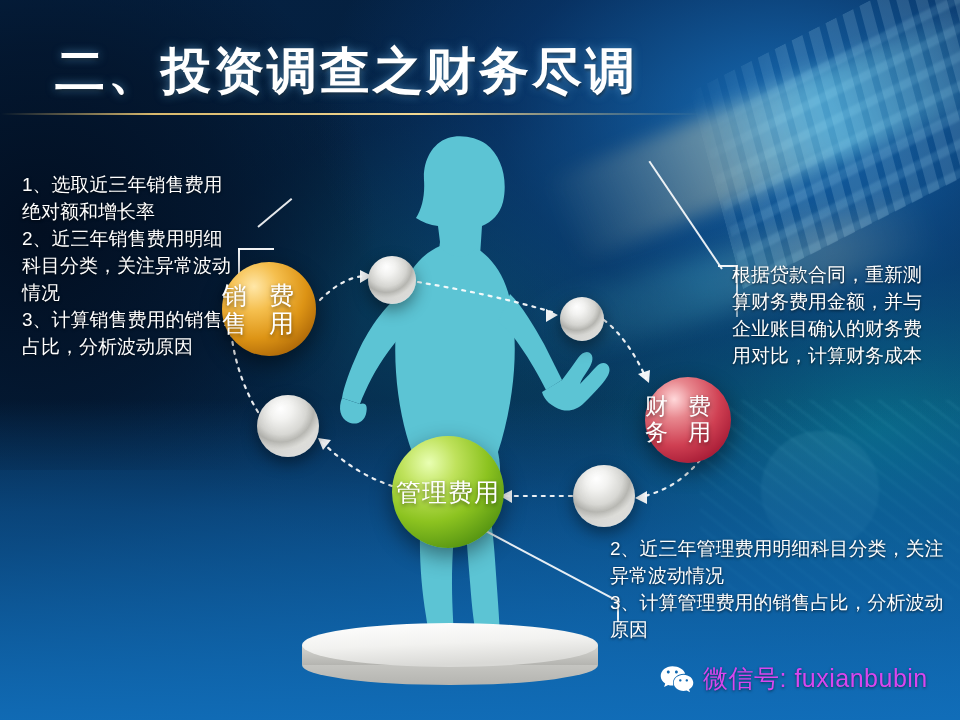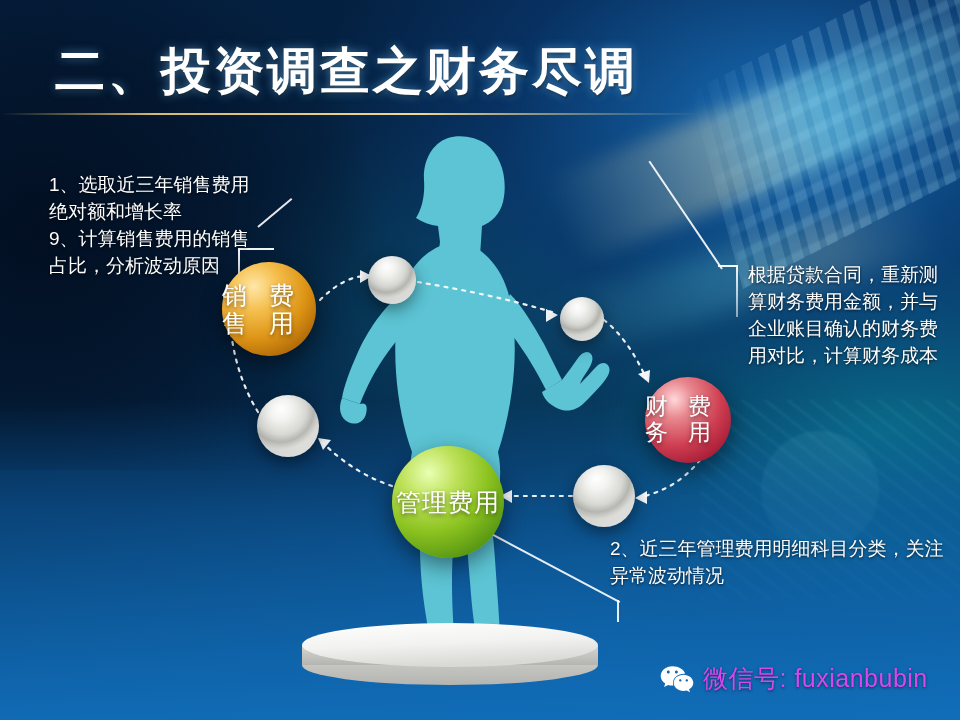--- a/index.html
+++ b/index.html
@@ -114,22 +114,22 @@
     text-shadow: 0 1px 3px rgba(0,0,0,0.7);
     white-space: nowrap;
   }
   .body-text {
     position: absolute;
     color: #ffffff;
     font-size: 19px;
     line-height: 1.42;
     text-shadow: 0 1px 3px rgba(0,0,0,0.75);
   }
-  #text-sales  { left: 22px;  top: 172px; width: 212px; margin-left: 27px; }
-  #text-fin    { left: 748px; top: 262px; width: 205px; }
+  #text-sales  { left: 22px;  top: 172px; width: 212px; }
+  #text-fin    { left: 732px; top: 262px; width: 205px; }
   #text-admin  { left: 610px; top: 536px; width: 345px; }
   
   .lead-sales-v { position:absolute; left:238px; top:248px; width:2px; height:78px;
       background: linear-gradient(180deg, rgba(255,255,255,0.95), rgba(255,255,255,0.55)); }
   .lead-sales-h { position:absolute; left:238px; top:248px; width:36px; height:2px;
       background: rgba(255,255,255,0.95); }
   .lead-sales-d { position:absolute; left:258px; top:226px; width:44px; height:2px;
       background: rgba(255,255,255,0.9); transform: rotate(-40deg); transform-origin: 0 50%; }
 
   
@@ -163,21 +163,21 @@
     box-shadow: 0 8px 22px rgba(0,0,0,0.45);
   }
   .sphere .l2 { display:block; }
 
   #ball-sales {
     left: 222px; top: 262px; width: 94px; height: 94px;
     background:
       radial-gradient(circle at 34% 26%, #ffe7a8 0%, #f5bf4e 26%, #dd9415 56%, #a45f05 86%, #7c4504 100%);
   }
   #ball-admin {
-    left: 392px; top: 446px; width: 112px; height: 112px;
+    left: 392px; top: 436px; width: 112px; height: 112px;
     background:
       radial-gradient(circle at 33% 24%, #e9ffb3 0%, #bfe25c 24%, #8cc320 52%, #4f8f10 84%, #2f6a08 100%);
   }
   #ball-finance {
     left: 645px; top: 377px; width: 86px; height: 86px;
     background:
       radial-gradient(circle at 34% 26%, #ffd8da 0%, #e8888f 22%, #cf3f52 54%, #9e1430 86%, #76091f 100%);
     font-size: 23px;
   }
   .ball-silver {
@@ -331,25 +331,27 @@
     <span class="l1">管理</span>
     <span class="l2">费用</span>
   </div>
   <div class="sphere" id="ball-finance">
     <span class="l1">财务</span>
     <span class="l2">费用</span>
   </div>
 
   <div class="body-text" id="text-sales">
       <div>1、选取近三年销售费用绝对额和增长率</div>
-      <div>9、计算销售费用的销售占比，分析波动原因</div>
+      <div>2、近三年销售费用明细科目分类，关注异常波动情况</div>
+      <div>3、计算销售费用的销售占比，分析波动原因</div>
     </div>
   <div class="body-text" id="text-fin">根据贷款合同，重新测算财务费用金额，并与企业账目确认的财务费用对比，计算财务成本</div>
   <div class="body-text" id="text-admin">
       <div>2、近三年管理费用明细科目分类，关注异常波动情况</div>
+      <div>3、计算管理费用的销售占比，分析波动原因</div>
     </div>
 
   <div id="watermark">
     <svg width="34" height="28" viewBox="0 0 34 28">
       <path fill="#ffffff" d="M12.4 1.2C5.9 1.2 0.7 5.6 0.7 11c0 3.1 1.8 5.8 4.5 7.6l-1.1 3.4 4-2.1c1.3 0.4 2.7 0.6 4.2 0.6
                0.4 0 0.7 0 1.1 0 -0.3-0.8-0.4-1.7-0.4-2.6 0-5.1 4.9-9.2 11-9.2 0.4 0 0.8 0 1.2 0.1C24 4.5 18.8 1.2 12.4 1.2z
                M8.3 8.6c-0.8 0-1.5-0.7-1.5-1.5 0-0.8 0.7-1.5 1.5-1.5 0.8 0 1.5 0.7 1.5 1.5C9.8 7.9 9.1 8.6 8.3 8.6z
                M16.4 8.6c-0.8 0-1.5-0.7-1.5-1.5 0-0.8 0.7-1.5 1.5-1.5 0.8 0 1.5 0.7 1.5 1.5C17.9 7.9 17.2 8.6 16.4 8.6z"></path>
       <path fill="#ffffff" d="M33.3 17.8c0-4.5-4.4-8.1-9.8-8.1 -5.4 0-9.8 3.6-9.8 8.1 0 4.5 4.4 8.1 9.8 8.1 1.1 0 2.2-0.2 3.2-0.5
                l3.3 1.8 -0.9-2.9C31.8 22.8 33.3 20.5 33.3 17.8z

